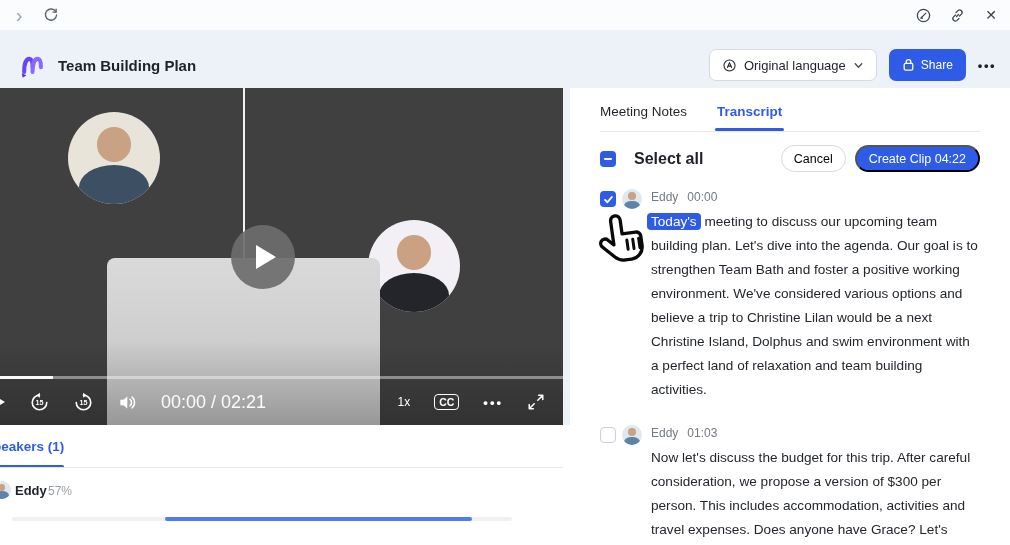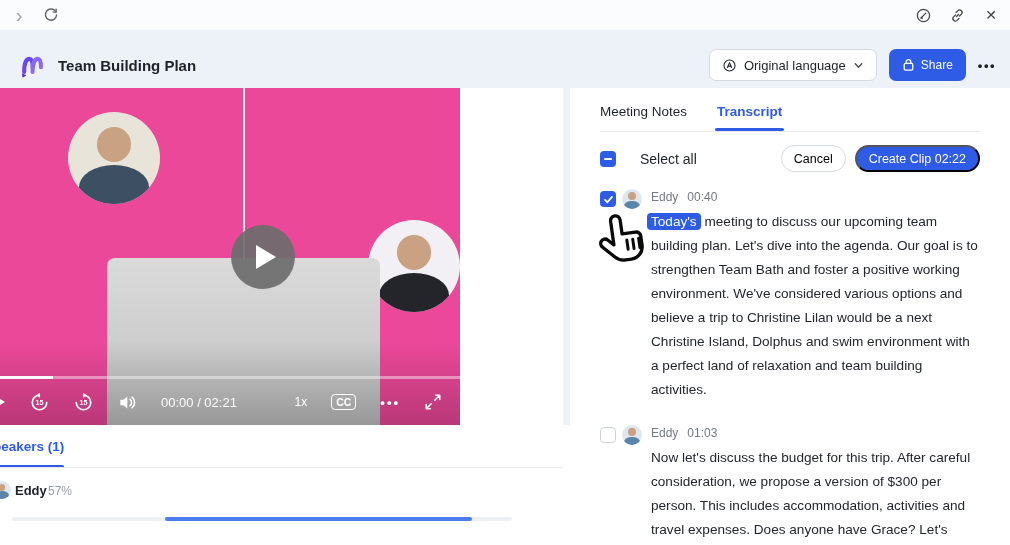--- a/index.html
+++ b/index.html
@@ -29,37 +29,37 @@
   .lang-btn { height:32px; background:#fff; border:1px solid #d5dae0; border-radius:7px; display:flex; align-items:center; gap:7px; padding:0 12px; font-size:13px; color:#1f2329; cursor:pointer; }
   .share-btn { height:32px; background:#2e5ce6; border-radius:7px; display:flex; align-items:center; gap:6px; padding:0 13px; font-size:12px; color:#fff; font-weight:500; cursor:pointer; }
   .hdr-more { font-size:13px; letter-spacing:1.5px; color:#1f2329; font-weight:700; }
 
   
   .person { border-radius:50%; position:relative; overflow:hidden; background:var(--pbg,#e7e3dc); flex:0 0 auto; }
   .person::before { content:""; position:absolute; width:38%; height:38%; left:31%; top:16%; border-radius:50%; background:var(--pskin,#c9a183); }
   .person::after { content:""; position:absolute; width:76%; height:48%; left:12%; top:58%; border-radius:50% 50% 0 0; background:var(--pshirt,#3d4f63); }
 
   
-  .video { left:0; top:88px; width:460px; height:337px; background:#ec4899; overflow:hidden;text-align:center; }
+  .video { left:0; top:88px; width:563px; height:337px; background:#404040; overflow:hidden;text-align:center; }
   .v-line { position:absolute; left:243px; top:0; width:2px; height:337px; background:#f2f2f2; }
   .tile-bottom { position:absolute; left:107px; top:170px; width:273px; height:167px; border-radius:8px 8px 0 0; background:linear-gradient(#dadada,#c2c2c2); }
   .vid-grad { position:absolute; left:0; bottom:0; width:100%; height:85px; background:linear-gradient(rgba(0,0,0,0),rgba(0,0,0,0.22)); }
   .av1 { left:68px; top:24px; width:92px; height:92px; }
   .av2 { left:368px; top:40px; width:92px; height:92px; }
   .play-btn { position:absolute; left:231px; top:137px; width:64px; height:64px; border-radius:50%; background:rgba(108,108,108,0.92); display:flex; align-items:center; justify-content:center; cursor:pointer; }
   .play-tri { width:0; height:0; border-left:20px solid #fff; border-top:12px solid transparent; border-bottom:12px solid transparent; margin-left:6px; }
   .v-progress { position:absolute; left:0; top:288px; width:100%; height:3px; background:rgba(255,255,255,0.42); }
   .v-played { position:absolute; left:0; top:0; height:3px; width:53px; background:rgba(255,255,255,0.95); }
   .controls { position:absolute; left:0; bottom:9px; width:100%; height:28px; display:flex; align-items:center; color:#fff; }
   .c-left { display:flex; align-items:center; gap:23px; }
   .c-right { margin-left:auto; display:flex; align-items:center; gap:24px; padding-right:18px; }
   .c-icon { display:flex; align-items:center; justify-content:center; cursor:pointer; }
   .edge-play { margin-left:-10px; width:16px; }
   .edge-play .play-tri2 { width:0; height:0; border-left:13px solid #fff; border-top:8px solid transparent; border-bottom:8px solid transparent; }
-  .time-label { font-size:13px; color:rgba(255,255,255,0.96); }
+  .time-label { font-size:18px; color:rgba(255,255,255,0.96); }
   .speed-label { font-size:12px; font-weight:400; cursor:pointer; }
   .cc-badge { border:1.6px solid #fff; border-radius:4px; font-size:10.5px; font-weight:700; padding:1px 4px; cursor:pointer; }
   .c-dots { font-size:13px; letter-spacing:2px; font-weight:700; cursor:pointer; }
 
   
   .left-bottom { left:0; top:425px; width:563px; height:120px; background:#fff; }
   .lb-tabs { height:43px; display:flex; align-items:center; border-bottom:1px solid #e7e8ea; overflow:hidden; }
   .lb-tab { font-size:13.5px; position:relative; height:43px; display:flex; align-items:center; cursor:pointer; }
   .lb-tab.active { color:#2e5ce6; font-weight:700; margin-left:-16px; }
   .lb-tab.active::after { content:""; position:absolute; left:0; right:0; bottom:0; height:3px; border-radius:2px; background:#2e5ce6; }
@@ -78,21 +78,21 @@
   .panel { left:570px; top:88px; width:440px; height:457px; background:#fff; border-radius:10px 0 0 0; padding:0 30px; }
   .p-tabs { height:44px; display:flex; align-items:flex-end; gap:30px; border-bottom:1px solid #e7e8ea; padding-top:8px; }
   .p-tab { font-size:13.5px; padding-bottom:12px; position:relative; cursor:pointer; color:#1f2329; font-weight:500; }
   .p-tab.active { color:#2e5ce6; font-weight:700; }
   .p-tab.active::after { content:""; position:absolute; left:-2px; right:-2px; bottom:0; height:3px; border-radius:2px; background:#2e5ce6; }
   .actions-row { margin-top:13px; display:flex; align-items:center; }
   .checkbox { width:16px; height:16px; border-radius:4px; flex:0 0 auto; cursor:pointer; display:flex; align-items:center; justify-content:center; }
   .checkbox.on { background:#2e5ce6; }
   .checkbox.off { background:#fff; border:1.5px solid #cdd1d6; }
   .cb-minus { width:8px; height:2px; background:#fff; border-radius:1px; }
-  .select-all-label { margin-left:24px; font-size:14px; font-weight:400; }
+  .select-all-label { margin-left:18px; font-size:16px; font-weight:700; }
   .actions-right { margin-left:auto; display:flex; align-items:flex-start; gap:9px; }
   .cancel-btn { height:27px; padding:0 12px; border:1px solid #d5dae0; border-radius:14px; background:#fff; font-size:12.5px; display:flex; align-items:center; cursor:pointer; }
   .clip-btn { height:27px; padding:0 12px; border-radius:14px; background:#2e5ce6; color:#fff; font-size:12.5px; font-weight:500; display:flex; align-items:center; cursor:pointer; }
   .entries { margin-top:17px; }
   .entry { display:flex; align-items:flex-start; }
   .entry + .entry { margin-top:23px; }
   .entry .checkbox { margin-top:2px; }
   .entry-avatar { width:20px; height:20px; margin-left:6px; cursor:pointer; }
   .entry-body { margin-left:9px; max-width:341px; }
   .entry-head { display:flex; gap:9px; font-size:12px; color:#737a82; height:15px; align-items:center; }
@@ -247,36 +247,36 @@
     <div class="p-tab active">Transcript</div>
   </div>
 
   <div class="actions-row">
     <span class="checkbox on">
         <span class="cb-minus"></span>
       </span>
     <span class="select-all-label">Select all</span>
     <div class="actions-right">
       <button class="cancel-btn">Cancel</button>
-      <button class="clip-btn">Create Clip 02:22</button>
+      <button class="clip-btn">Create Clip 04:22</button>
     </div>
   </div>
 
   <div class="entries">
     <div class="entry">
       <span class="checkbox on">
         <svg width="11" height="11" viewBox="0 0 12 12" fill="none" stroke="#fff" stroke-width="2" stroke-linecap="round" stroke-linejoin="round">
             <path d="M2.2 6.4 L4.8 9 L9.8 3.2"></path>
           </svg>
       </span>
       <span class="person entry-avatar" style="--pbg:#dfe8ef; --pskin:#c9a183; --pshirt:#5b84a8;"></span>
       <div class="entry-body">
         <div class="entry-head">
           <span>Eddy</span>
-          <span>00:40</span>
+          <span>00:00</span>
         </div>
         <p class="entry-text"><span class="hl">Today's</span><span> meeting to discuss our upcoming team building plan. Let's dive into the agenda. Our goal is to strengthen Team Bath and foster a positive working environment. We've considered various options and believe a trip to Christine Lilan would be a next Christine Island, Dolphus and swim environment with a perfect land of relaxation and team building activities.</span></p>
       </div>
     </div>
 
     <div class="entry">
       <span class="checkbox off"></span>
       <span class="person entry-avatar" style="--pbg:#dfe8ef; --pskin:#c9a183; --pshirt:#5b84a8;"></span>
       <div class="entry-body">
         <div class="entry-head">

